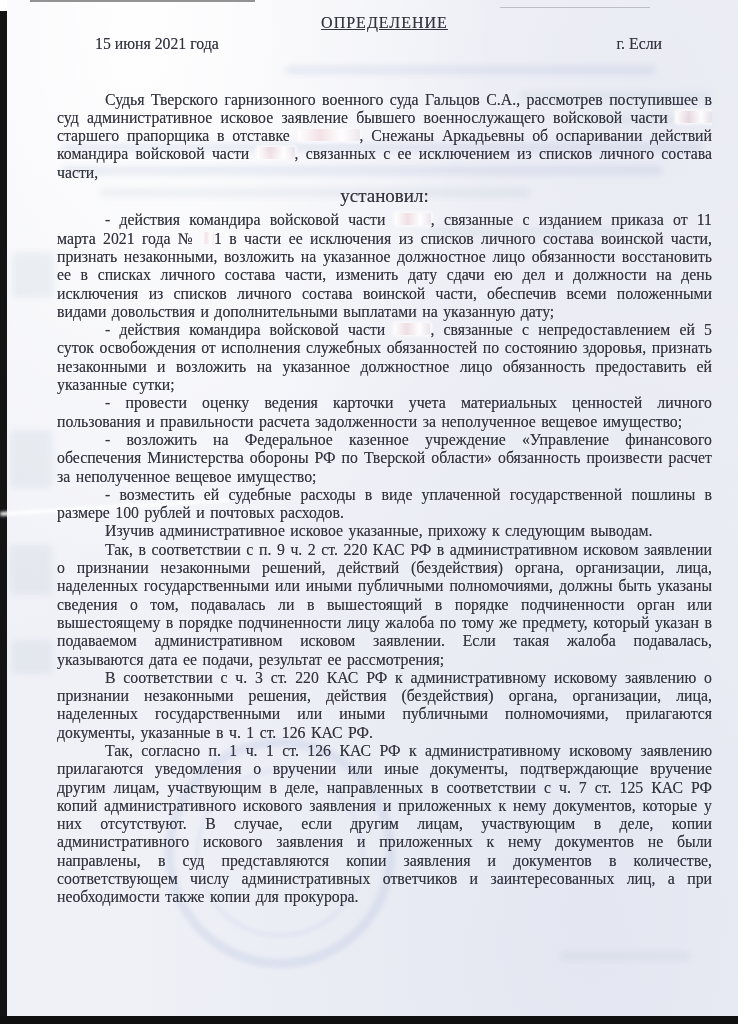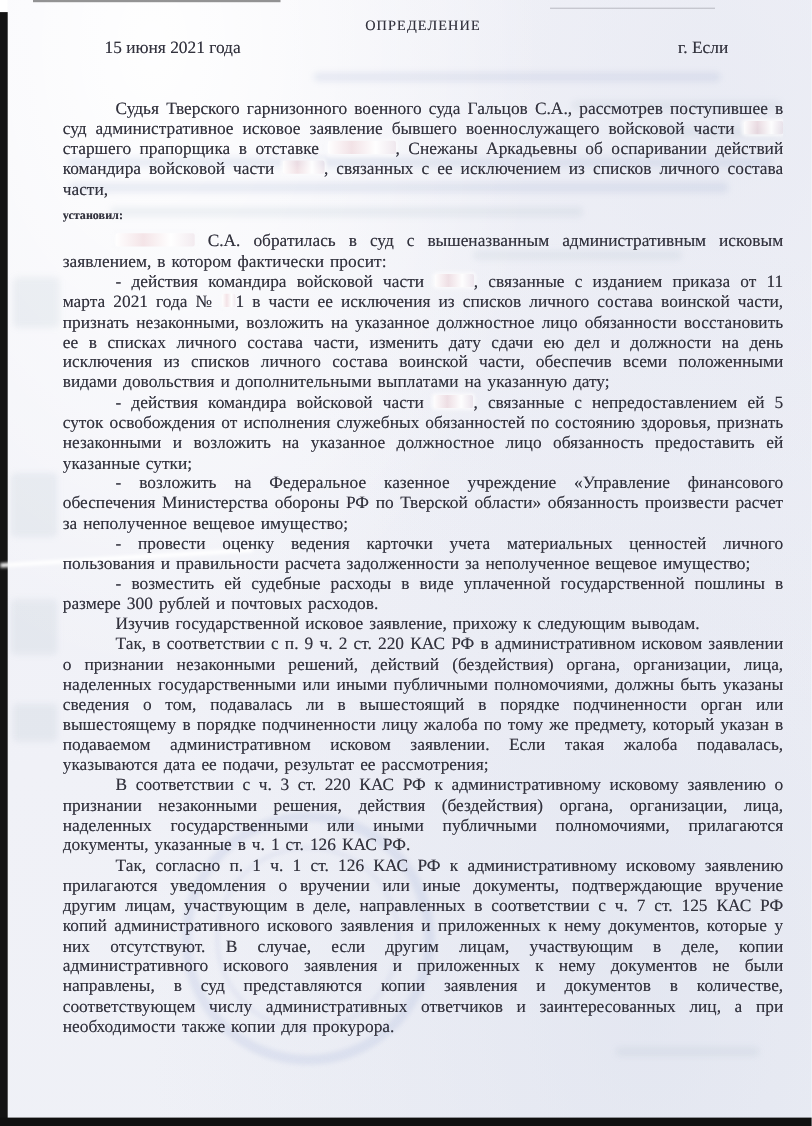--- a/index.html
+++ b/index.html
@@ -48,34 +48,35 @@
   }
   
   .doc{
     position:absolute;left:57px;top:14px;width:655px;height:990px;
     color:var(--ink);
     font-size:15.8px;line-height:18.3px;
     overflow:hidden;
     text-shadow:0 0 0.5px rgba(45,45,65,0.55);
   }
   .title{
-    text-align:center;font-size:13px;letter-spacing:1px;margin:0;
+    text-align:center;font-size:16px;letter-spacing:1px;margin:0;
     font-weight:normal;
+    text-decoration:underline;
   }
   .dateline{
     display:flex;justify-content:space-between;margin-top:3px;
   }
   .dateline .date{padding-left:38px;}
   .dateline .place{padding-right:50px;}
   .paras{margin-top:37px;}
   .para{
     margin:0;text-align:justify;text-indent:48px;word-spacing:1.5px;
   }
   .heading{
-    margin:5px 0 6px 0;font-weight:bold;font-size:11px;
+    text-align:center;margin:5px 0 6px 0;font-weight:normal;font-size:19px;
   }
   .redaction{
     display:inline-block;height:12px;border-radius:2px;vertical-align:baseline;
     background:linear-gradient(90deg,
        rgba(255,255,255,0.95) 0%,
        rgba(236,200,205,0.45) 35%,
        rgba(255,255,255,0.9) 70%,
        rgba(228,205,215,0.35) 100%);
     box-shadow:0 0 3px 2px rgba(250,250,252,0.9);
   }
@@ -108,24 +109,23 @@
   <h1 class="title">ОПРЕДЕЛЕНИЕ</h1>
   <div class="dateline">
     <span class="date">15 июня 2021 года</span>
     <span class="place">г. Если</span>
   </div>
   <div class="paras" id="intro-paras">
       <p class="para">Судья Тверского гарнизонного военного суда Гальцов С.А., рассмотрев поступившее в суд административное исковое заявление бывшего военнослужащего войсковой части <span class="redaction" style="width: 36px;"></span> старшего прапорщика в отставке <span class="redaction" style="width: 62px;"></span>, Снежаны Аркадьевны об оспаривании действий командира войсковой части <span class="redaction" style="width: 38px;"></span>, связанных с ее исключением из списков личного состава части,</p>
     </div>
   <div class="heading">установил:</div>
   <div id="body-paras">
-      <p class="para"><span class="redaction" style="width: 72px;"></span> С.А. обратилась в суд с вышеназванным административным исковым заявлением, в котором фактически просит:</p>
       <p class="para">- действия командира войсковой части <span class="redaction" style="width: 36px;"></span>, связанные с изданием приказа от 11 марта 2021 года № <span class="redaction" style="width: 12px;"></span>1 в части ее исключения из списков личного состава воинской части, признать незаконными, возложить на указанное должностное лицо обязанности восстановить ее в списках личного состава части, изменить дату сдачи ею дел и должности на день исключения из списков личного состава воинской части, обеспечив всеми положенными видами довольствия и дополнительными выплатами на указанную дату;</p>
       <p class="para">- действия командира войсковой части <span class="redaction" style="width: 36px;"></span>, связанные с непредоставлением ей 5 суток освобождения от исполнения служебных обязанностей по состоянию здоровья, признать незаконными и возложить на указанное должностное лицо обязанность предоставить ей указанные сутки;</p>
+      <p class="para">- провести оценку ведения карточки учета материальных ценностей личного пользования и правильности расчета задолженности за неполученное вещевое имущество;</p>
       <p class="para">- возложить на Федеральное казенное учреждение «Управление финансового обеспечения Министерства обороны РФ по Тверской области» обязанность произвести расчет за неполученное вещевое имущество;</p>
-      <p class="para">- провести оценку ведения карточки учета материальных ценностей личного пользования и правильности расчета задолженности за неполученное вещевое имущество;</p>
-      <p class="para">- возместить ей судебные расходы в виде уплаченной государственной пошлины в размере 300 рублей и почтовых расходов.</p>
-      <p class="para">Изучив государственной исковое заявление, прихожу к следующим выводам.</p>
+      <p class="para">- возместить ей судебные расходы в виде уплаченной государственной пошлины в размере 100 рублей и почтовых расходов.</p>
+      <p class="para">Изучив административное исковое указанные, прихожу к следующим выводам.</p>
       <p class="para">Так, в соответствии с п. 9 ч. 2 ст. 220 КАС РФ в административном исковом заявлении о признании незаконными решений, действий (бездействия) органа, организации, лица, наделенных государственными или иными публичными полномочиями, должны быть указаны сведения о том, подавалась ли в вышестоящий в порядке подчиненности орган или вышестоящему в порядке подчиненности лицу жалоба по тому же предмету, который указан в подаваемом административном исковом заявлении. Если такая жалоба подавалась, указываются дата ее подачи, результат ее рассмотрения;</p>
       <p class="para">В соответствии с ч. 3 ст. 220 КАС РФ к административному исковому заявлению о признании незаконными решения, действия (бездействия) органа, организации, лица, наделенных государственными или иными публичными полномочиями, прилагаются документы, указанные в ч. 1 ст. 126 КАС РФ.</p>
       <p class="para">Так, согласно п. 1 ч. 1 ст. 126 КАС РФ к административному исковому заявлению прилагаются уведомления о вручении или иные документы, подтверждающие вручение другим лицам, участвующим в деле, направленных в соответствии с ч. 7 ст. 125 КАС РФ копий административного искового заявления и приложенных к нему документов, которые у них отсутствуют. В случае, если другим лицам, участвующим в деле, копии административного искового заявления и приложенных к нему документов не были направлены, в суд представляются копии заявления и документов в количестве, соответствующем числу административных ответчиков и заинтересованных лиц, а при необходимости также копии для прокурора.</p>
     </div>
 </div>
 
 </body></html>

